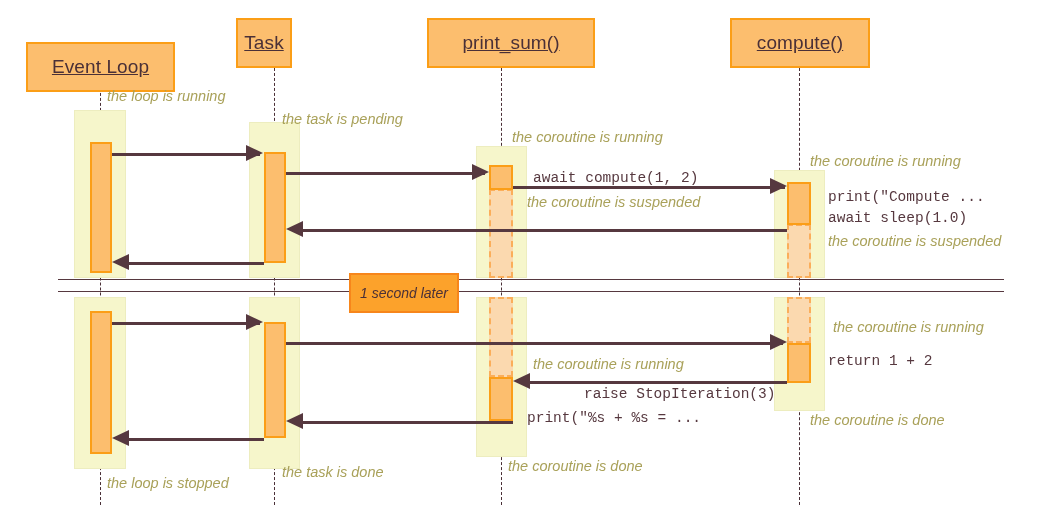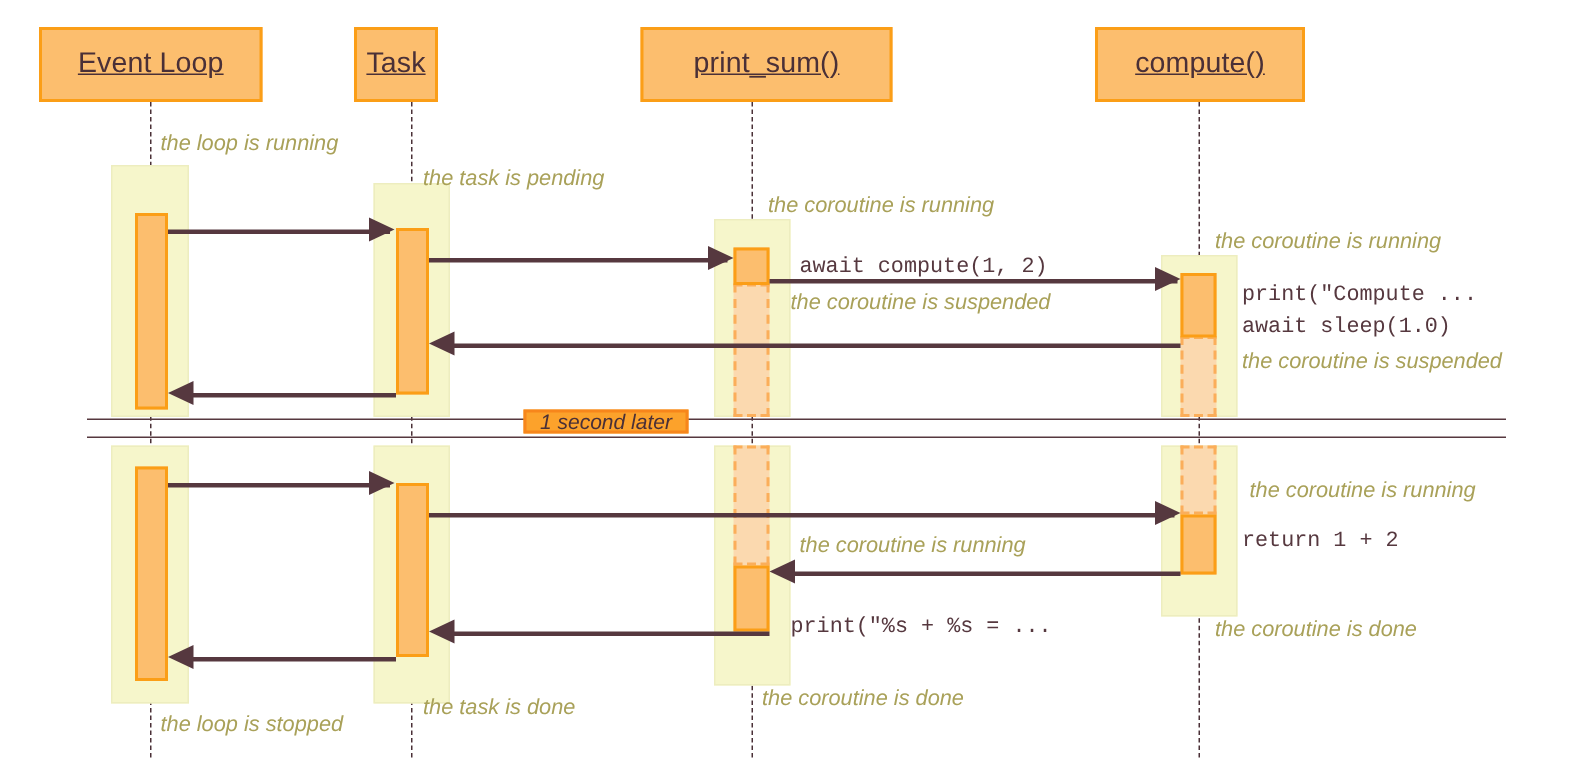--- a/index.html
+++ b/index.html
@@ -113,21 +113,21 @@
     height: 0;
     border-top: 1.5px solid #56383F;
     left: 58px;
     width: 946px;
   }
   .divider-box {
     position: absolute;
     box-sizing: border-box;
     background: #FCA22B;
     border: 2px solid #F7861B;
-    height: 16px;
+    height: 40px;
     display: flex;
     align-items: center;
     justify-content: center;
     padding: 0 9px;
   }
   .divider-box .dlabel {
     font-family: "Liberation Sans", sans-serif;
     font-style: italic;
     font-size: 14px;
     color: #4A3037;
@@ -198,21 +198,21 @@
 
   <div class="arrow-line" style="left:527px; top:381px; width:260px;"></div>
   <div class="arrow-head left" style="left:513px; top:373px;"></div>
 
   <div class="arrow-line" style="left:300px; top:421px; width:213px;"></div>
   <div class="arrow-head left" style="left:286px; top:413px;"></div>
 
   <div class="arrow-line" style="left:126px; top:438px; width:138px;"></div>
   <div class="arrow-head left" style="left:112px; top:430px;"></div>
 
-  <div class="participant" style="left:26px; width:149px;">
+  <div class="participant" style="left:26px; width:149px;margin-top:24px;">
     <span class="plabel">Event Loop</span>
   </div>
   <div class="participant" style="left:236px; width:56px;">
     <span class="plabel">Task</span>
   </div>
   <div class="participant" style="left:427px; width:168px;">
     <span class="plabel">print_sum()</span>
   </div>
   <div class="participant" style="left:730px; width:140px;">
     <span class="plabel">compute()</span>
@@ -228,15 +228,16 @@
   <div class="note-text" style="left:533px; top:356px;">the coroutine is running</div>
   <div class="note-text" style="left:810px; top:412px;">the coroutine is done</div>
   <div class="note-text" style="left:508px; top:458px;">the coroutine is done</div>
   <div class="note-text" style="left:282px; top:464px;">the task is done</div>
   <div class="note-text" style="left:107px; top:475px;">the loop is stopped</div>
 
   <div class="msg-text" style="left:533px; top:170px;">await compute(1, 2)</div>
   <div class="msg-text" style="left:828px; top:189px;">print("Compute ...</div>
   <div class="msg-text" style="left:828px; top:210px;">await sleep(1.0)</div>
   <div class="msg-text" style="left:828px; top:353px;">return 1 + 2</div>
+  <div class="msg-text" style="left:584px; top:386px;">raise StopIteration(3)</div>
   <div class="msg-text" style="left:527px; top:410px;">print("%s + %s = ...</div>
 
 </div>
 
 </body></html>

